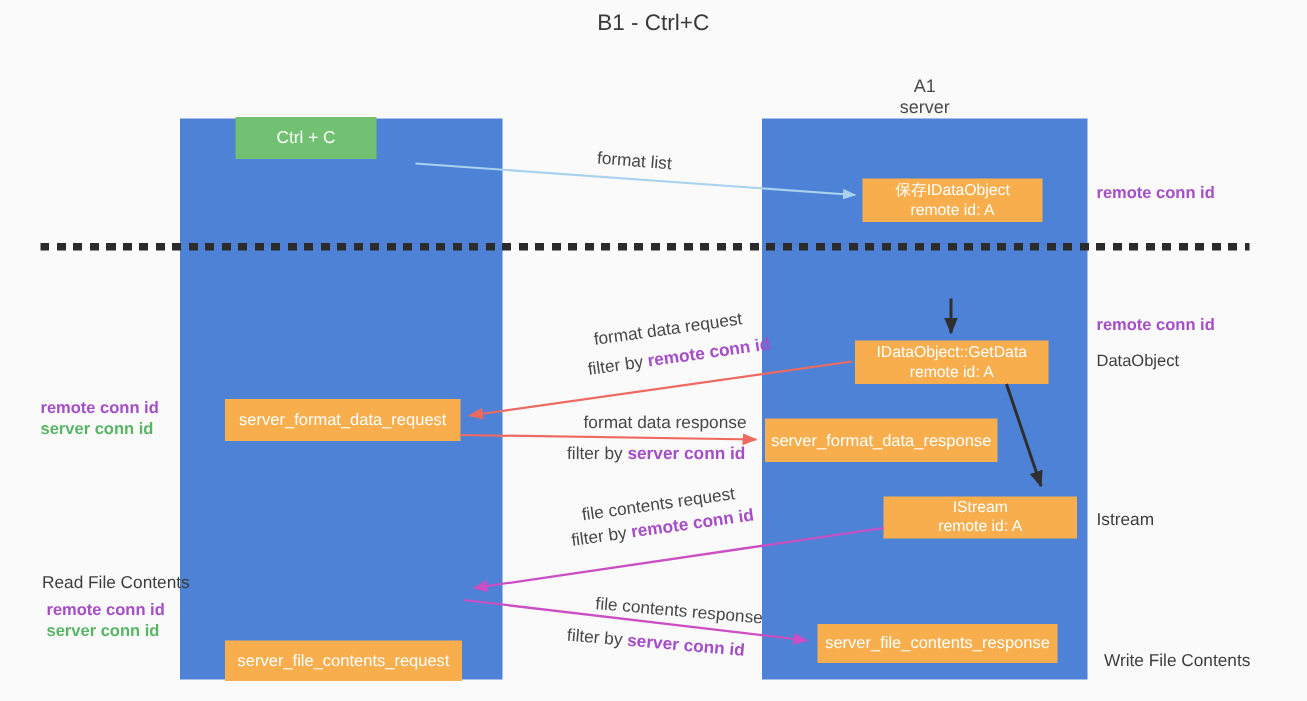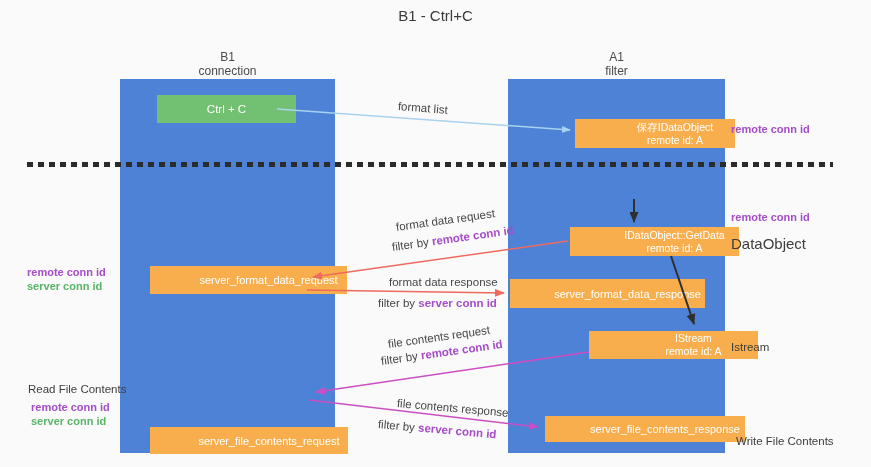--- a/index.html
+++ b/index.html
@@ -24,36 +24,36 @@
   .lane-right{left:508px;width:217px;}
   .divider{
     position:absolute;left:27px;top:162px;width:806px;height:5px;
     background:repeating-linear-gradient(90deg,var(--divider-dark,#2b2b2b) 0 6px,transparent 6px 11px);
   }
   .box{
     position:absolute;display:flex;flex-direction:column;align-items:center;justify-content:center;
     color:#fff;text-align:center;white-space:nowrap;
   }
   .box-green{background:var(--box-green,#72c072);}
-  .box-orange{background:var(--box-orange,#f9ae4d);padding-left:40px;}
-  .b-ctrlc{left:157px;top:95px;width:139px;height:28px;font-size:11.5px;}
+  .box-orange{background:var(--box-orange,#f9ae4d);}
+  .b-ctrlc{left:157px;top:78px;width:94px;height:28px;font-size:11.5px;}
   .b-save{left:575px;top:119px;width:120px;height:29px;font-size:10.5px;line-height:13px;}
   .b-ctrlv{left:575px;top:172px;width:119px;height:26px;font-size:11.5px;}
   .b-getdata{left:570px;top:227px;width:129px;height:29px;font-size:10.5px;line-height:13px;}
   .b-freq{left:150px;top:266px;width:157px;height:28px;font-size:11px;}
   .b-fres{left:510px;top:279px;width:155px;height:29px;font-size:11px;}
   .b-istream{left:589px;top:331px;width:129px;height:28px;font-size:10.5px;line-height:13px;}
   .b-filereq{left:150px;top:383px;width:158px;height:27px;font-size:11px;margin-top:44px;}
   .b-fileres{left:545px;top:416px;width:160px;height:26px;font-size:11px;}
   .slabel{position:absolute;font-size:11px;color:#3d3d3d;white-space:nowrap;}
   .sl-purple{color:var(--label-purple,#a64dc8);font-weight:bold;}
   .sl-green{color:var(--label-green,#57b565);font-weight:bold;}
   .sl-rconn1{left:731px;top:123px;}
   .sl-rconn2{left:731px;top:211px;}
-  .sl-dataobject{left:731px;top:235px;font-size:15px;text-align:center;}
+  .sl-dataobject{left:731px;top:235px;font-size:11px;text-align:center;}
   .sl-istream{left:731px;top:341px;font-size:11.5px;}
   .sl-write{left:736px;top:435px;font-size:11.5px;}
   .sl-lconn1a{left:27px;top:266px;}
   .sl-lconn1b{left:27px;top:280px;}
   .sl-read{left:28px;top:383px;font-size:11.5px;}
   .sl-lconn2a{left:31px;top:401px;}
   .sl-lconn2b{left:31px;top:415px;}
   .alabel{
     position:absolute;font-size:11.5px;color:#474747;white-space:nowrap;
     transform-origin:left center;
@@ -80,27 +80,23 @@
 </style>
 </head>
 <body>
 
 <div class="canvas">
 
   <div class="title">
     <div>B1 - Ctrl+C</div>
   </div>
 
-  <div class="lane-header lh-left">
-    <div>B1</div>
-    <div>connection</div>
-  </div>
   <div class="lane-header lh-right">
     <div>A1</div>
-    <div>filter</div>
+    <div>server</div>
   </div>
 
   <div class="lane lane-left"></div>
   <div class="lane lane-right"></div>
 
   <div class="divider"></div>
 
   <div class="box box-green b-ctrlc">
     <span>Ctrl + C</span>
   </div>

